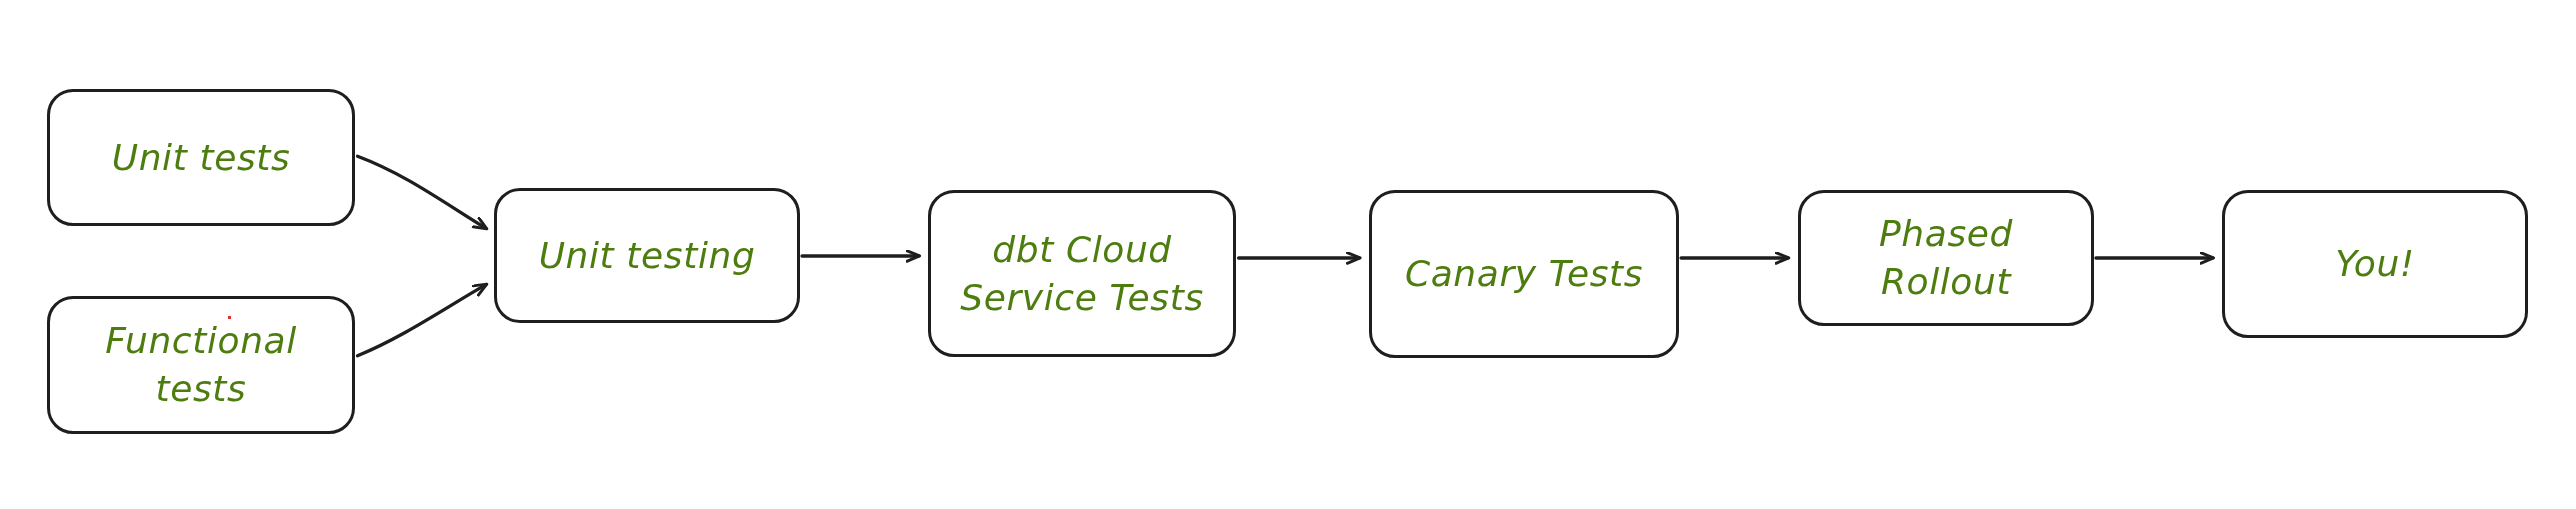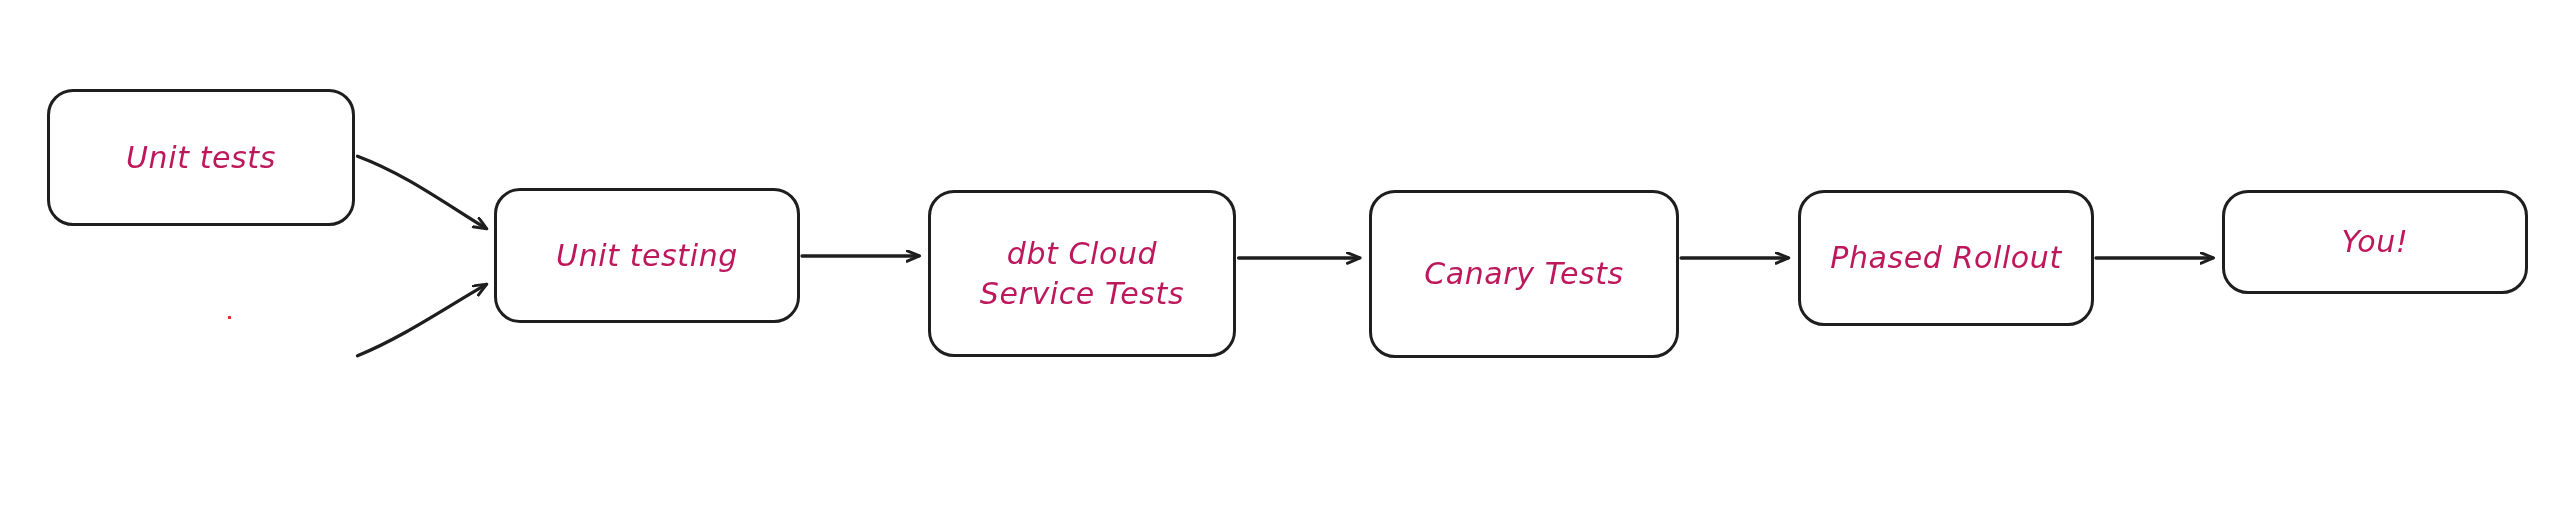--- a/index.html
+++ b/index.html
@@ -33,38 +33,38 @@
     box-sizing: border-box;
     background: #ffffff;
     border: 3px solid #1e1e1e;
     border-radius: 26px;
     display: flex;
     align-items: center;
     justify-content: center;
     text-align: center;
   }
   .node-label {
-    color: #be185d;
+    color: #4d7c0f;
     font-family: "DejaVu Sans", sans-serif;
-    font-size: 30px;
+    font-size: 36px;
     line-height: 1.32;
     letter-spacing: 0.6px;
     font-style: italic;
     font-weight: 400;
     white-space: pre-line;
     padding: 0 14px;
   }
   
   #node-unit-tests        { left: 47px;   top: 89px;  width: 308px; height: 137px; }
   #node-functional-tests  { left: 47px;   top: 296px; width: 308px; height: 138px; }
   #node-smoke-testing     { left: 494px;  top: 188px; width: 306px; height: 135px; }
   #node-dbt-cloud         { left: 928px;  top: 190px; width: 308px; height: 167px; }
   #node-canary-tests      { left: 1369px; top: 190px; width: 310px; height: 168px; }
   #node-phased-rollout    { left: 1798px; top: 190px; width: 296px; height: 136px; justify-content: center; }
-  #node-you               { left: 2222px; top: 190px; width: 306px; height: 104px; }
+  #node-you               { left: 2222px; top: 190px; width: 306px; height: 148px; }
 
   .speck {
     position: absolute;
     left: 228px;
     top: 316px;
     width: 3px;
     height: 3px;
     background: #e03131;
   }
 </style>
@@ -102,20 +102,23 @@
 
     <g>
       <path d="M2122 261 L 2240 261" fill="none" stroke="#1e1e1e" stroke-width="3.4" stroke-linecap="round" marker-end="url(#ah)"></path>
     </g>
   </svg>
 
   <div class="node" id="node-unit-tests">
     <span class="node-label">Unit tests</span>
   </div>
 
+  <div class="node" id="node-functional-tests">
+    <span class="node-label">Functional tests</span>
+  </div>
   <div class="speck"></div>
 
   <div class="node" id="node-smoke-testing">
     <span class="node-label">Unit testing</span>
   </div>
 
   <div class="node" id="node-dbt-cloud">
     <span class="node-label">dbt Cloud
 Service Tests</span>
   </div>

